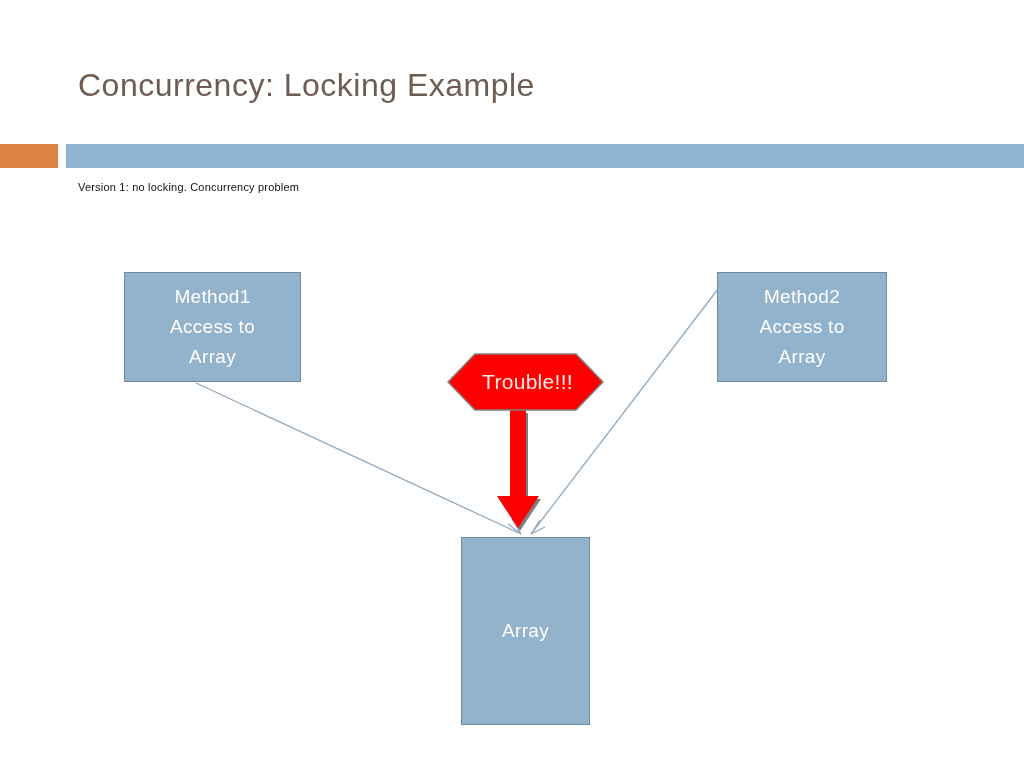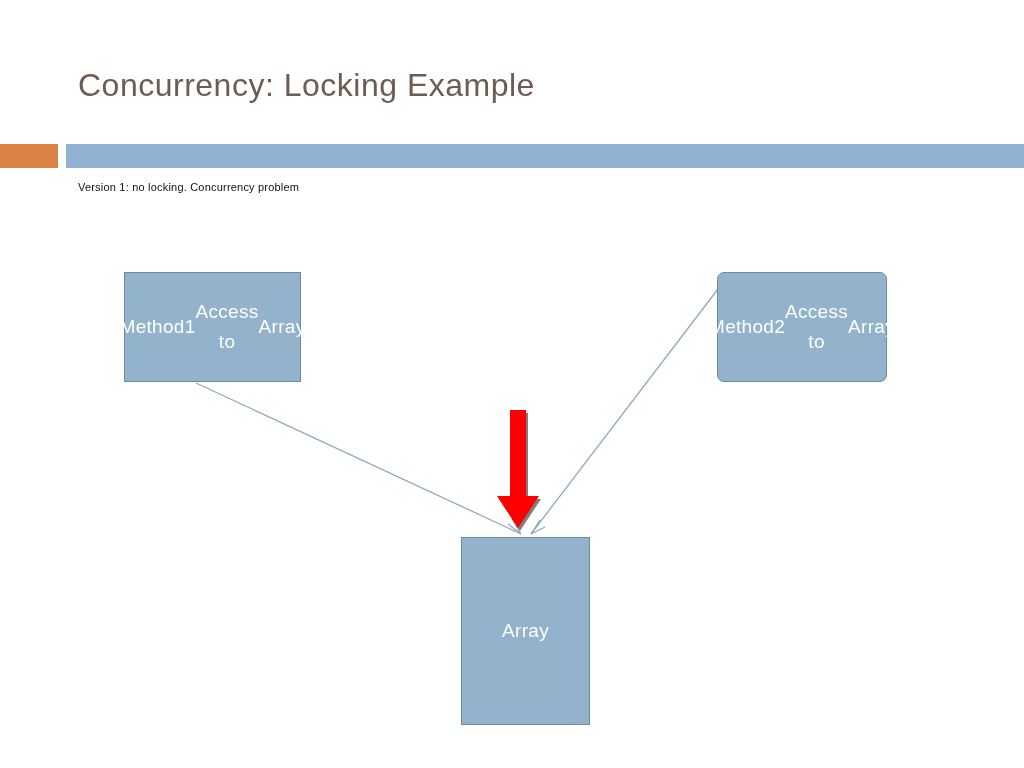--- a/index.html
+++ b/index.html
@@ -81,36 +81,35 @@
     position: absolute;
     box-sizing: border-box;
     background: #93B3CC;
     border: 1px solid #6E8BA3;
     color: #ffffff;
     font-size: 19px;
     line-height: 30px;
     text-align: center;
     letter-spacing: 0.3px;
     display: flex;
-    flex-direction: row;
+    flex-direction: column;
     align-items: center;
     justify-content: center;
   }
   #box-method1 {
     left: 124px;
     top: 272px;
     width: 177px;
     height: 110px;
   }
   #box-method2 {
     left: 717px;
     top: 272px;
     width: 170px;
     height: 110px;
-    border-radius: 7px;
   }
   #box-array {
     left: 461px;
     top: 537px;
     width: 129px;
     height: 188px;
     font-size: 19px;
   }
 
   
@@ -191,14 +190,20 @@
   <div class="proc-box" id="box-array">
     <div>Array</div>
   </div>
 
   <svg id="red-arrow" viewBox="0 0 56 122" width="56" height="122">
 
     <path d="M 13 0 L 29 0 L 29 86 L 42 86 L 21 118 L 0 86 L 13 86 Z" fill="#7F7F7F" transform="translate(2,3)"></path>
     <path d="M 13 0 L 29 0 L 29 86 L 42 86 L 21 118 L 0 86 L 13 86 Z" fill="#FF0000"></path>
   </svg>
 
+  <div id="trouble-callout">
+    <svg viewBox="0 0 157 58" width="157" height="58">
+      <polygon points="28,1 129,1 156,29 129,57 28,57 1,29" fill="#FF0000" stroke="#808080" stroke-width="1.6"></polygon>
+    </svg>
+    <div id="trouble-label">Trouble!!!</div>
+  </div>
 
 </div>
 
 </body></html>

